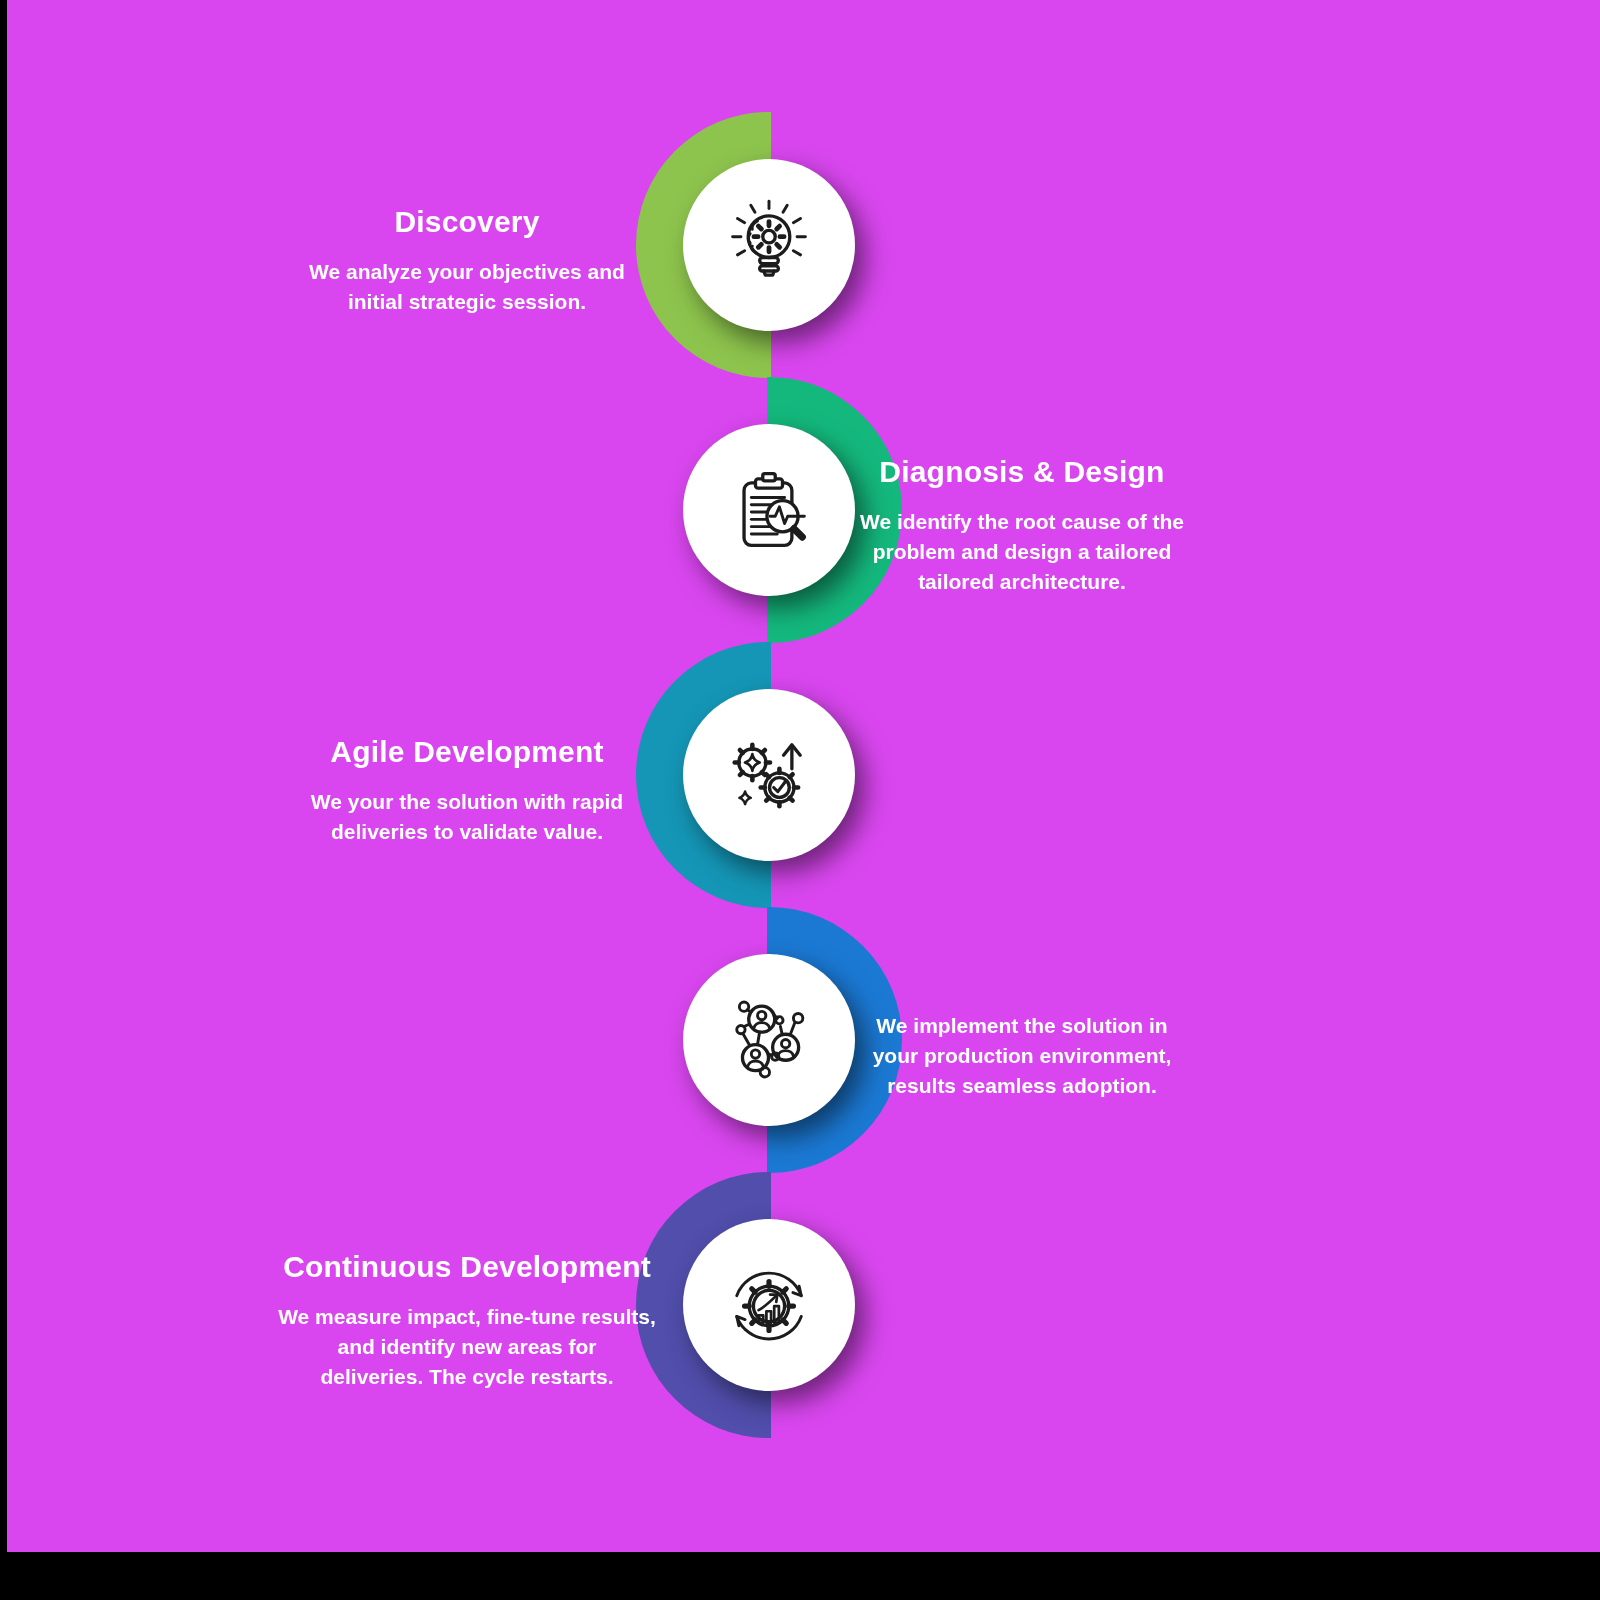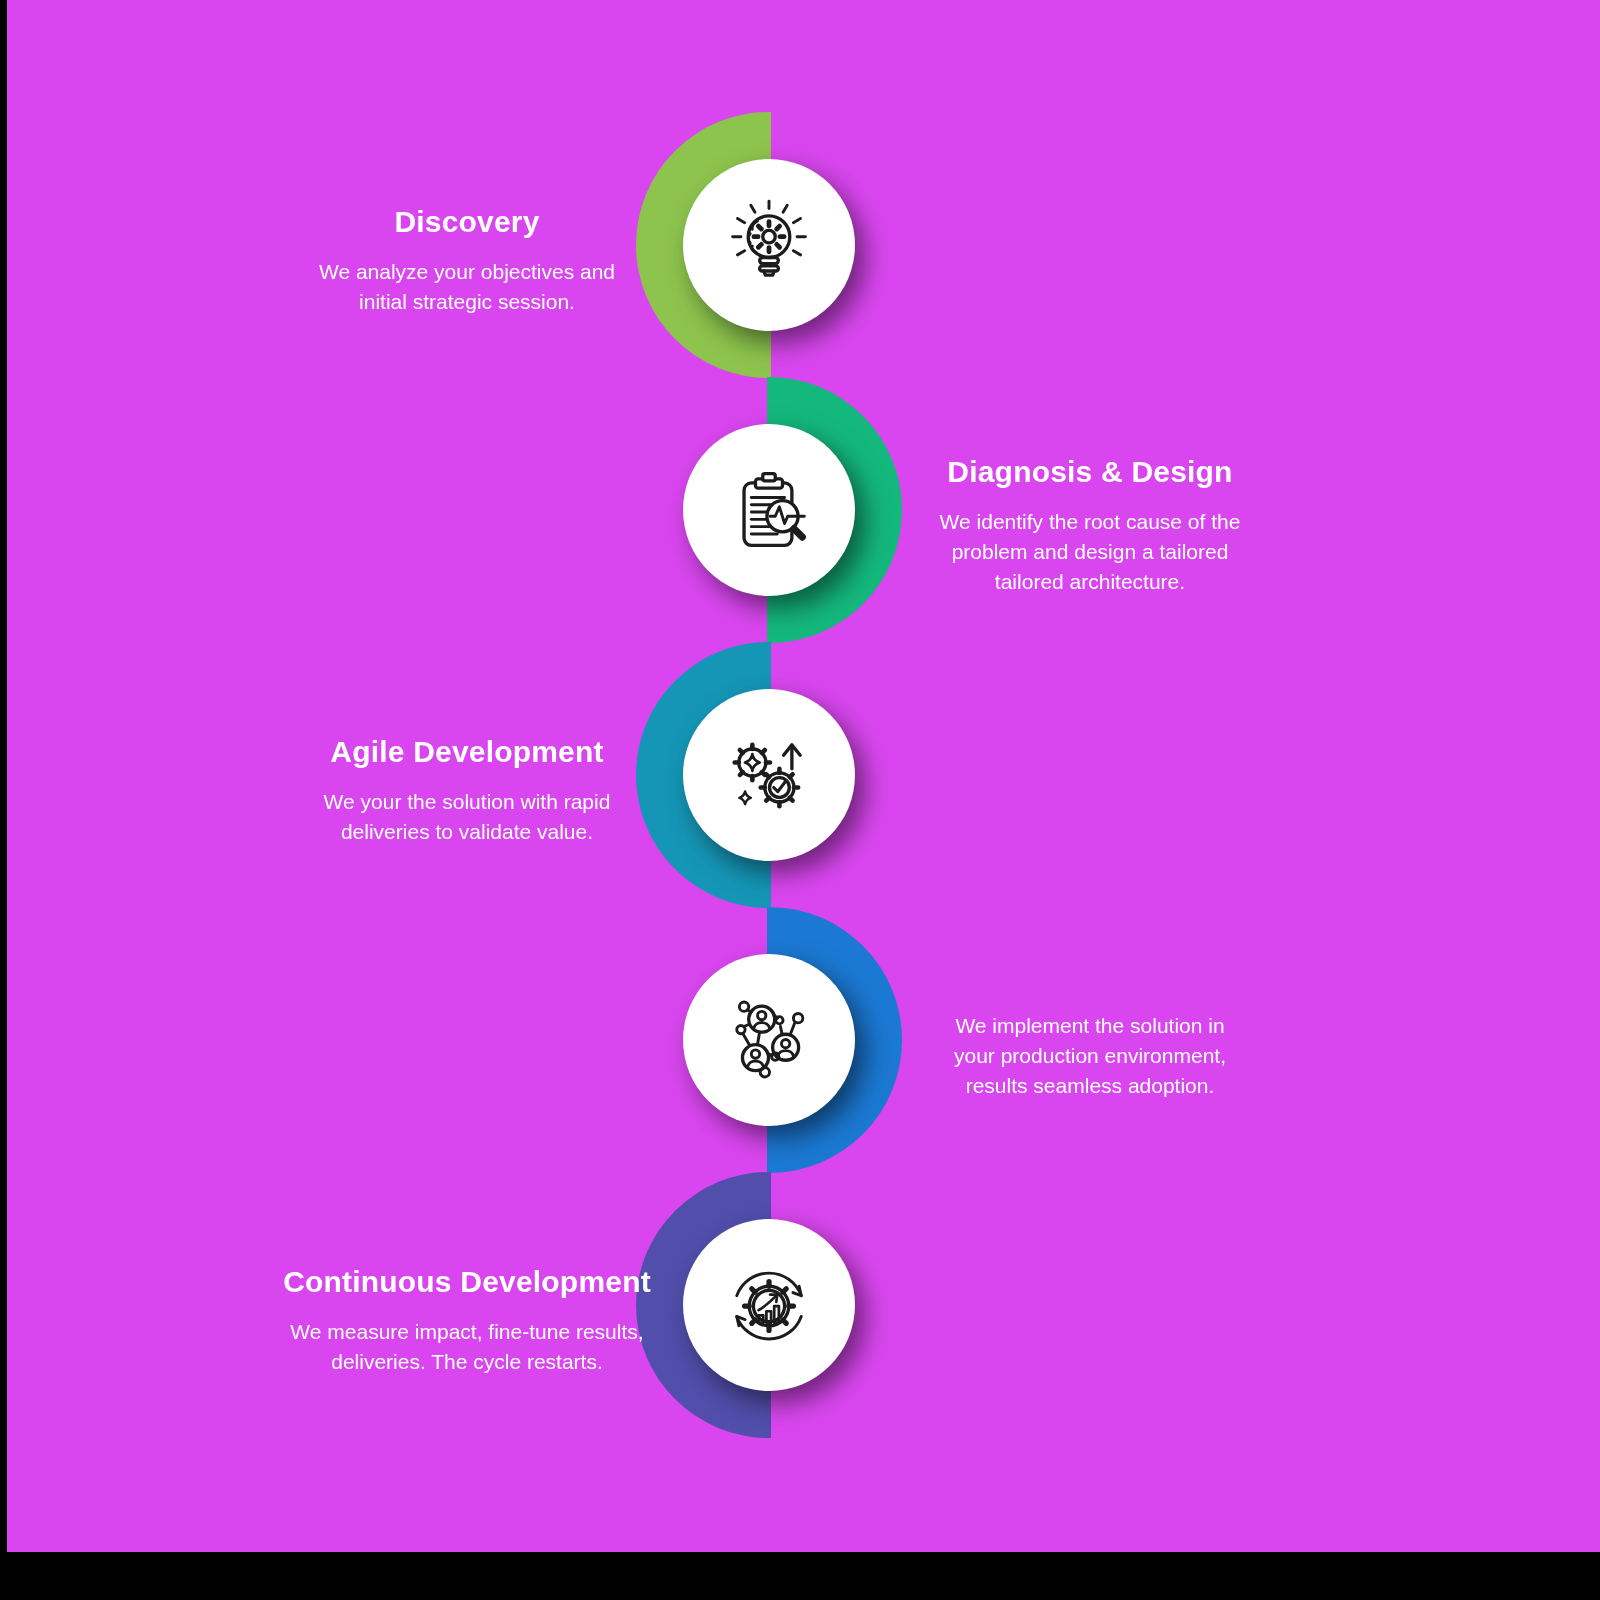--- a/index.html
+++ b/index.html
@@ -31,28 +31,28 @@
     width:172px; height:172px; border-radius:50%; background:#ffffff;
     box-shadow:10px 12px 26px rgba(0,0,0,0.5);
     display:flex; align-items:center; justify-content:center; z-index:2;
   }
   .node svg { display:block; }
 
   .txt {
     position:absolute; top:calc(var(--cy) + 16px); transform:translateY(-50%);
     width:470px; text-align:center; color:#ffffff; z-index:3;
   }
-  .step.right .txt { left:848px; }
+  .step.right .txt { left:780px; }
   .step.left  .txt { left:225px; }
 
   .txt h2 {
     margin:0 0 18px 0; font-size:30px; font-weight:700; letter-spacing:0.2px;
     color:#ffffff;
   }
-  .txt p { margin:0; font-size:21px; font-weight:400; line-height:30px; color:#ffffff; }
+  .txt p { margin:0; font-size:21px; font-weight:700; line-height:30px; color:#ffffff; }
   .txt p span { display:block; }
 
   .ico { stroke:#1c1c1c; fill:none; stroke-width:3.2; stroke-linecap:round; stroke-linejoin:round; }
 </style>
 </head>
 <body>
 
 <div class="canvas">
 
   <div class="step left s1">
@@ -245,18 +245,19 @@
           <rect x="55" y="51" width="4.5" height="16"></rect>
           <path d="M40,55 Q47,51 57,41"></path>
           <polyline points="51,40 58,40 57,47"></polyline>
         </g>
       </svg>
     </div>
     <div class="txt">
       <h2>Continuous Development</h2>
       <p>
         <span>We measure impact, fine-tune results,</span>
+        <span>and identify new areas for</span>
         <span>deliveries. The cycle restarts.</span>
       </p>
     </div>
   </div>
 
 </div>
 
 </body></html>

